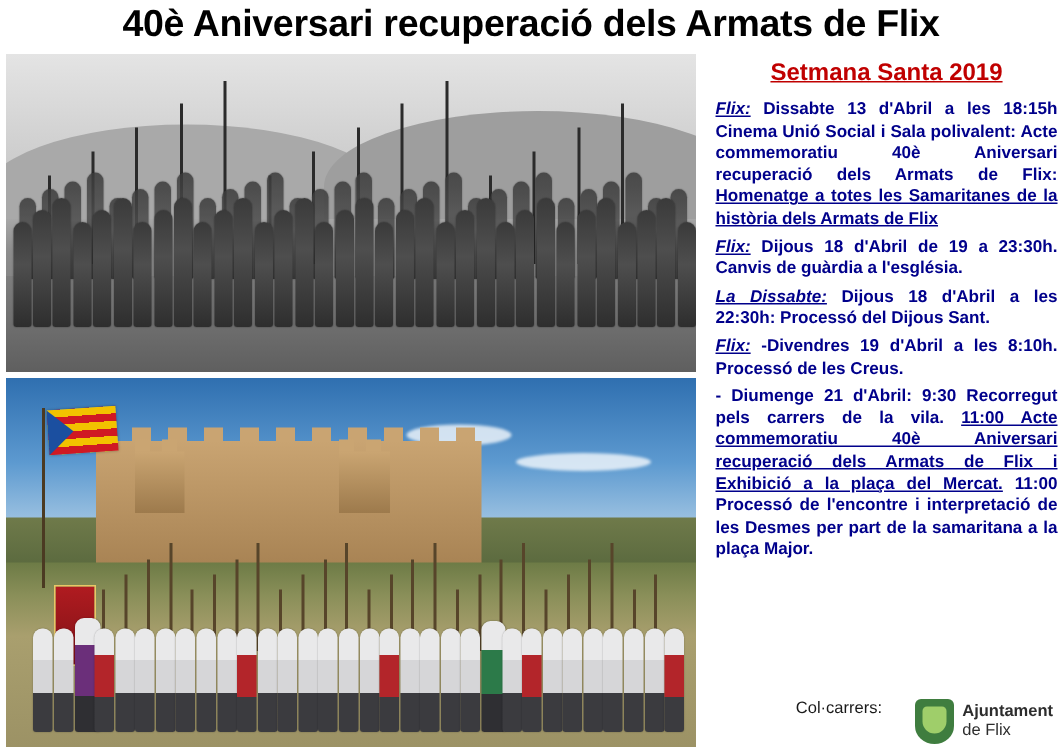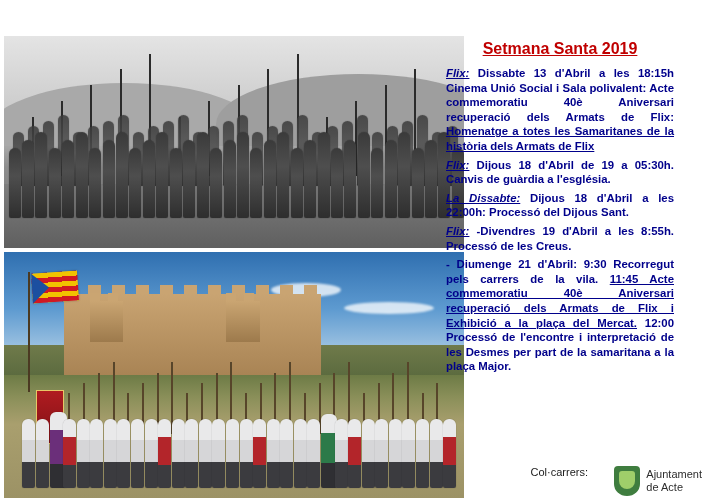--- a/index.html
+++ b/index.html
@@ -260,21 +260,21 @@
   .lances i {
     position: absolute;
     bottom: 0;
     width: 2px;
     background: #57452a;
   }
 
   
   .info {
     position: absolute;
-    left: 446px;
+    left: 477px;
     top: 40px;
     width: 228px;
   }
   .subtitle {
     text-align: center;
     color: #c00000;
     font-weight: bold;
     font-size: 16px;
     text-decoration: underline;
     margin-bottom: 8px;
@@ -324,27 +324,28 @@
     left: 5px; top: 5px;
     width: 16px; height: 18px;
     background: #9fce6a;
     border-radius: 3px 3px 50% 50% / 3px 3px 45% 45%;
   }
   .ajunt {
     font-size: 11px;
     line-height: 1.15;
     color: #2d2d2d;
   }
-  .ajunt .b { font-weight: normal; display:block; }
+  .ajunt .b { font-weight: bold; display:block; }
 </style>
 </head>
 <body>
 
 <div class="poster">
 
+  <div class="title">40è Aniversari recuperació dels Armats de Flix</div>
 
   <div class="photos">
 
     <div class="photo photo-top">
       <div class="bw">
         <div class="bw-sky"></div>
         <div class="bw-hill"></div>
         <div class="bw-hill2"></div>
         <div class="bw-ground"></div>
         <div class="bw-poles" id="bwPoles">
@@ -515,40 +516,40 @@
 
   <div class="info">
     <div class="subtitle">Setmana Santa 2019</div>
 
 
     <div class="block">
       <span class="place">Flix:</span><span> Dissabte 13 d'Abril a les 18:15h Cinema Unió Social i Sala polivalent: Acte commemoratiu 40è Aniversari recuperació dels Armats de Flix: </span><span class="u">Homenatge a totes les Samaritanes de la història dels Armats de Flix</span>
     </div>
 
     <div class="block">
-      <span class="place">Flix:</span><span> Dijous 18 d'Abril de 19 a 05:30h. Canvis de guàrdia a l'església.</span>
+      <span class="place">Flix:</span><span> Dijous 18 d'Abril de 19 a 23:30h. Canvis de guàrdia a l'església.</span>
     </div>
 
     <div class="block">
-      <span class="place">La Dissabte:</span><span> Dijous 18 d'Abril a les 22:00h: Processó del Dijous Sant.</span>
+      <span class="place">La Dissabte:</span><span> Dijous 18 d'Abril a les 22:30h: Processó del Dijous Sant.</span>
     </div>
 
     <div class="block">
-      <span class="place">Flix:</span><span> -Divendres 19 d'Abril a les 8:55h. Processó de les Creus.</span>
+      <span class="place">Flix:</span><span> -Divendres 19 d'Abril a les 8:10h. Processó de les Creus.</span>
     </div>
 
 
     <div class="block">
-      <span>- Diumenge 21 d'Abril: 9:30 Recorregut pels carrers de la vila. </span><span class="u">11:45 Acte commemoratiu 40è Aniversari recuperació dels Armats de Flix i Exhibició a la plaça del Mercat.</span><span> 12:00 Processó de l'encontre i interpretació de les Desmes per part de la samaritana a la plaça Major.</span>
+      <span>- Diumenge 21 d'Abril: 9:30 Recorregut pels carrers de la vila. </span><span class="u">11:00 Acte commemoratiu 40è Aniversari recuperació dels Armats de Flix i Exhibició a la plaça del Mercat.</span><span> 11:00 Processó de l'encontre i interpretació de les Desmes per part de la samaritana a la plaça Major.</span>
     </div>
   </div>
 
   <div class="collabora">Col·carrers:</div>
 
   <div class="footer">
     <div class="crest"></div>
     <div class="ajunt">
       <span class="b">Ajuntament</span>
-      <span>de Acte</span>
+      <span>de Flix</span>
     </div>
   </div>
 
 </div>
 
 </body></html>

